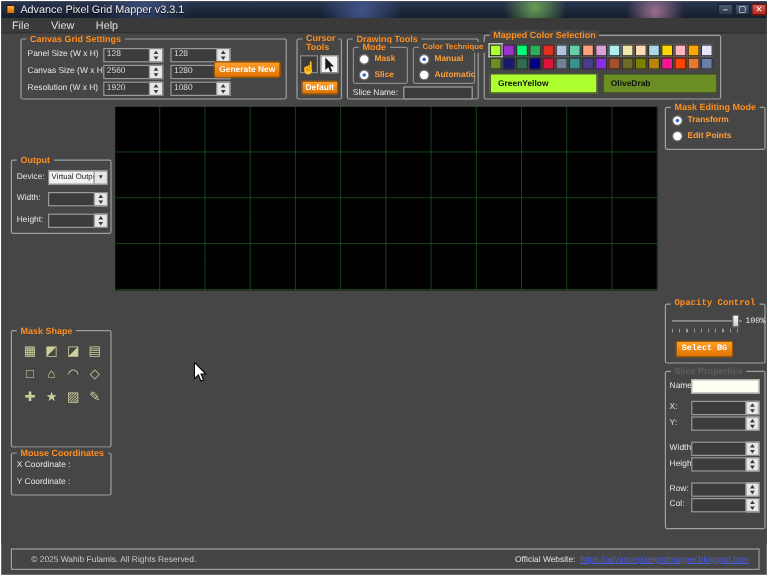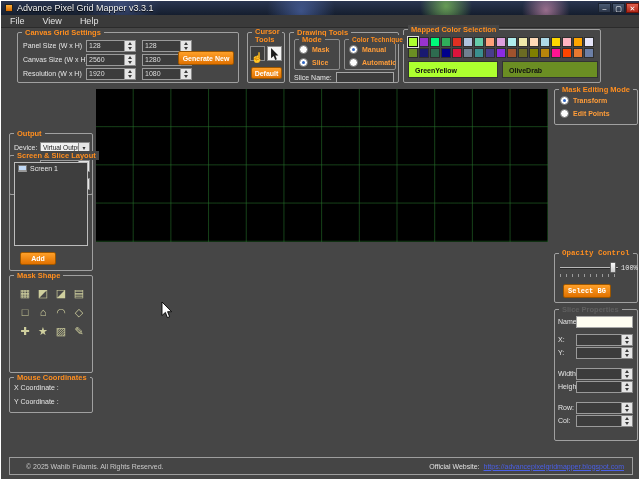--- a/index.html
+++ b/index.html
@@ -292,31 +292,20 @@
       <span class="lbl" style="position:absolute; left:4px; top:46px;">Height:</span>
       <span class="spin" style="left:30px; top:44px; width:50px;">
           <span class="val"></span>
           <span class="updown">
             <i class="up"></i>
             <i class="dn"></i>
           </span>
         </span>
     </div>
 
-    <div class="group" style="left:8px; top:127px; width:84px; height:116px;">
-      <span class="gtitle">Screen &amp; Slice Layout</span>
-      <div class="listbox" style="left:4px; top:6px; width:74px; height:84px;">
-
-      <div class="tree-item">
-            <span class="mon"></span>
-            <span>Screen 1</span>
-          </div>
-        </div>
-      <span class="btn-orange" style="left:10px; top:96px; width:36px; height:13px; line-height:12px;">Add</span>
-    </div>
 
     <div class="group" style="left:8px; top:247px; width:84px; height:98px;">
       <span class="gtitle">Mask Shape</span>
       <div class="shape-grid" style="left:7px; top:9px;">
 
       <span class="shape-cell">▦</span>
           <span class="shape-cell">◩</span>
           <span class="shape-cell">◪</span>
           <span class="shape-cell">▤</span>
           <span class="shape-cell">□</span>

